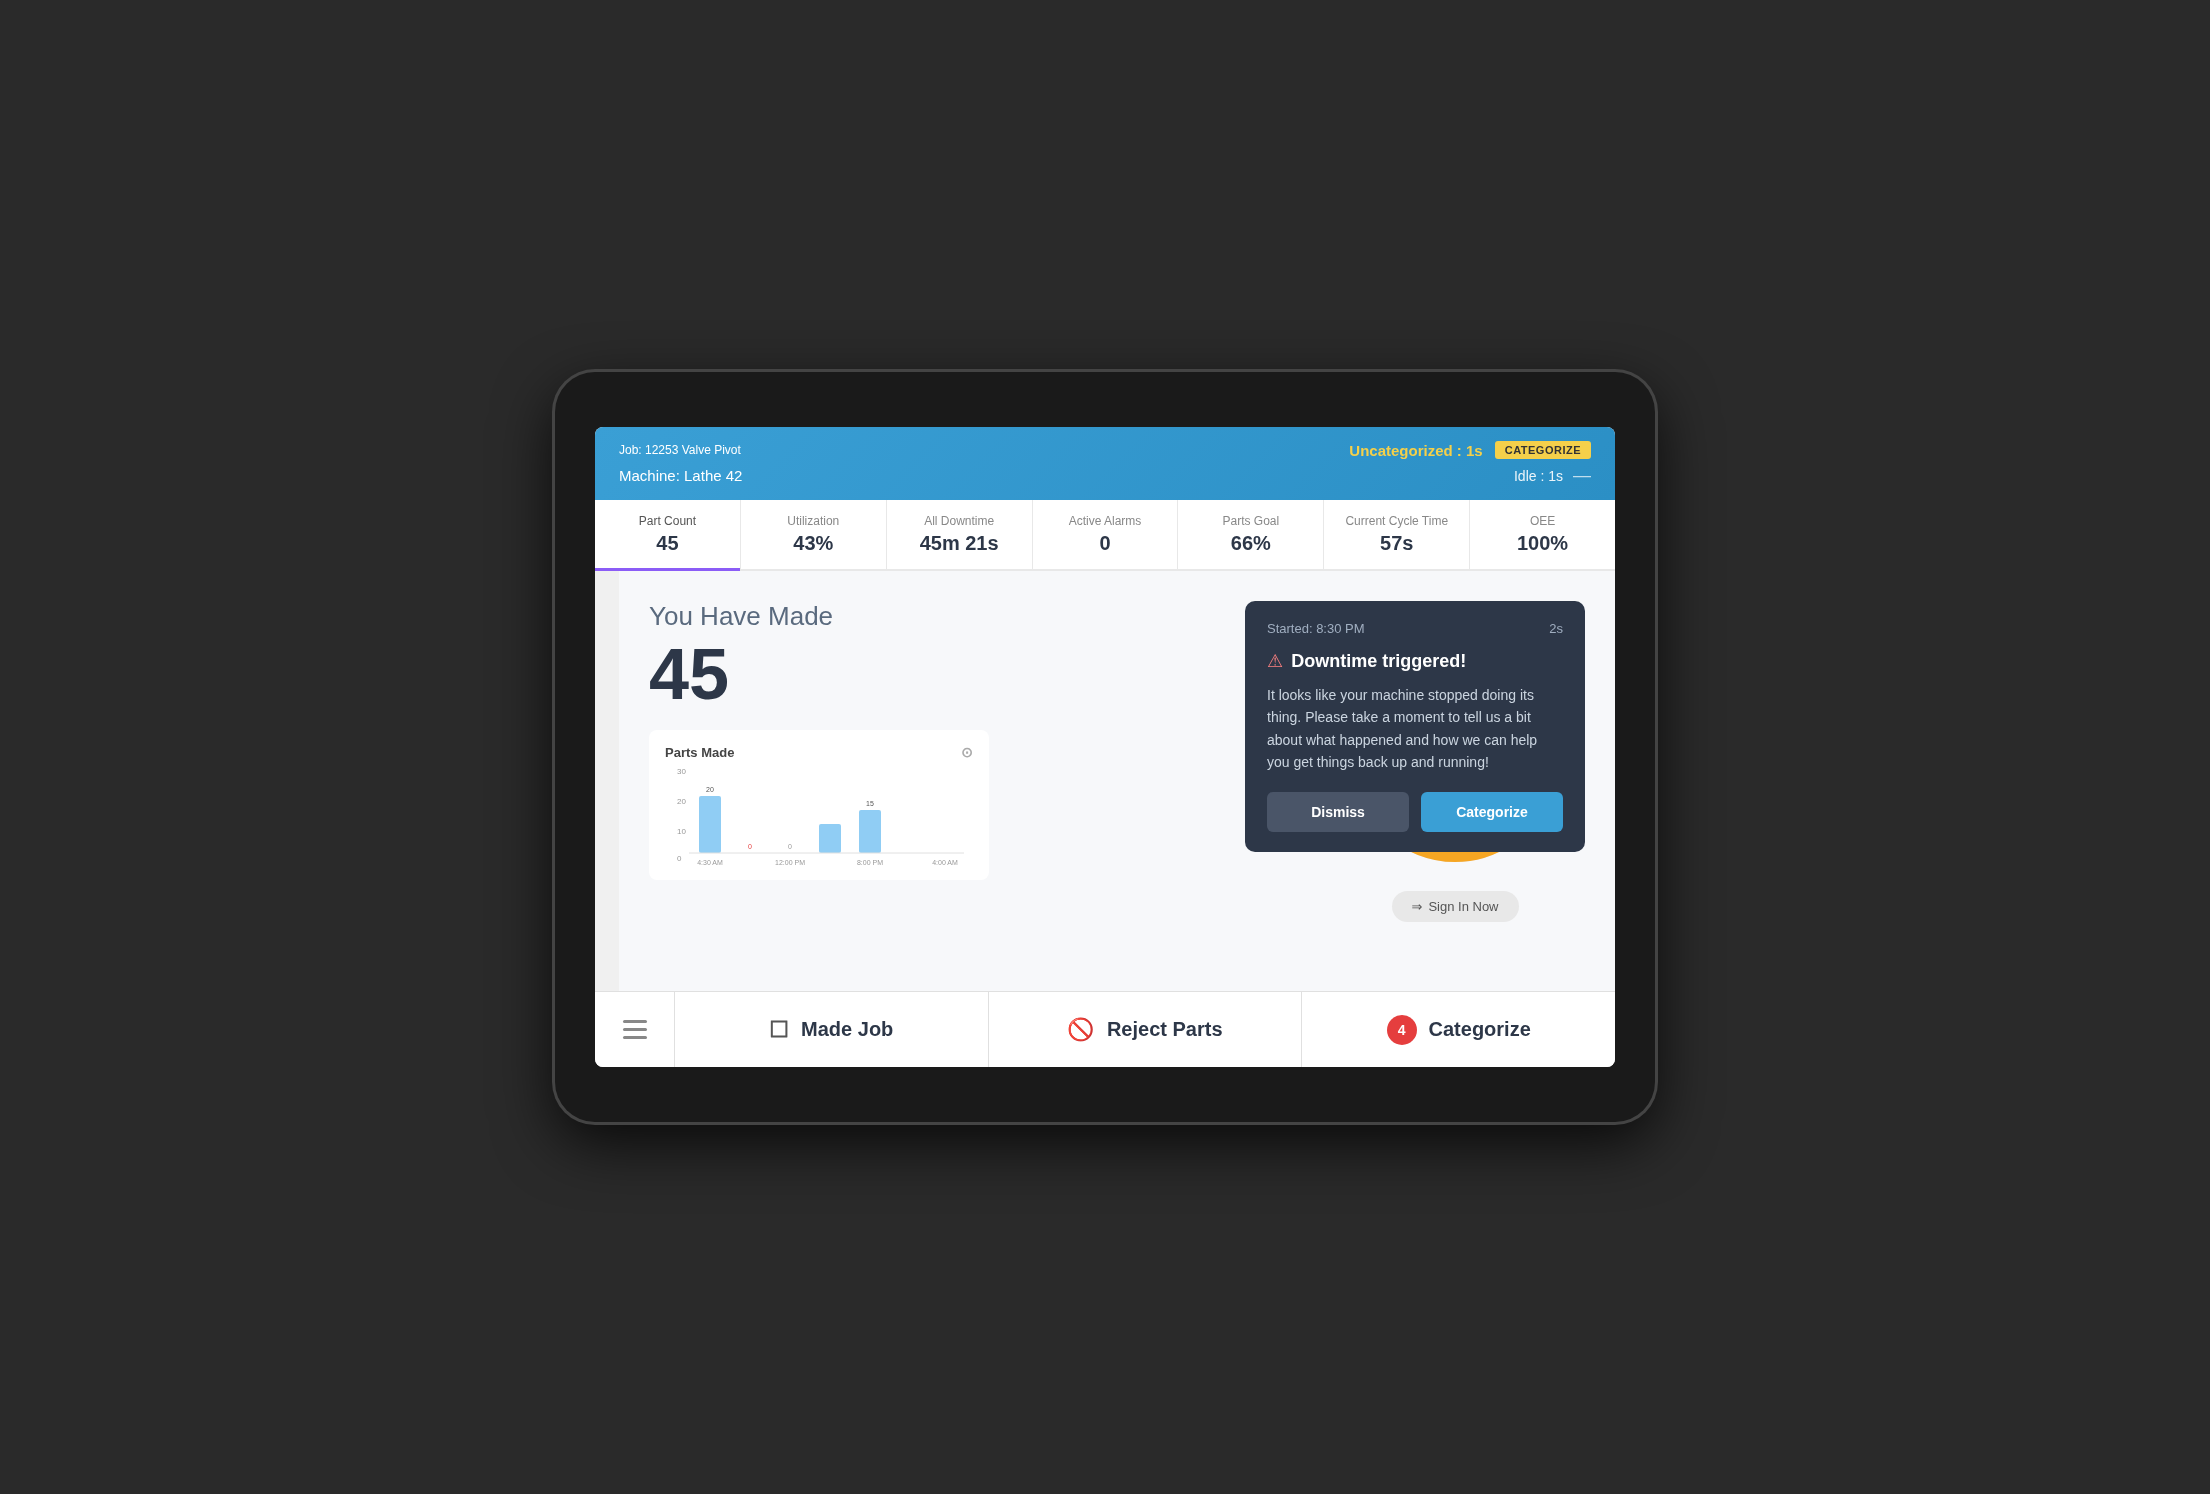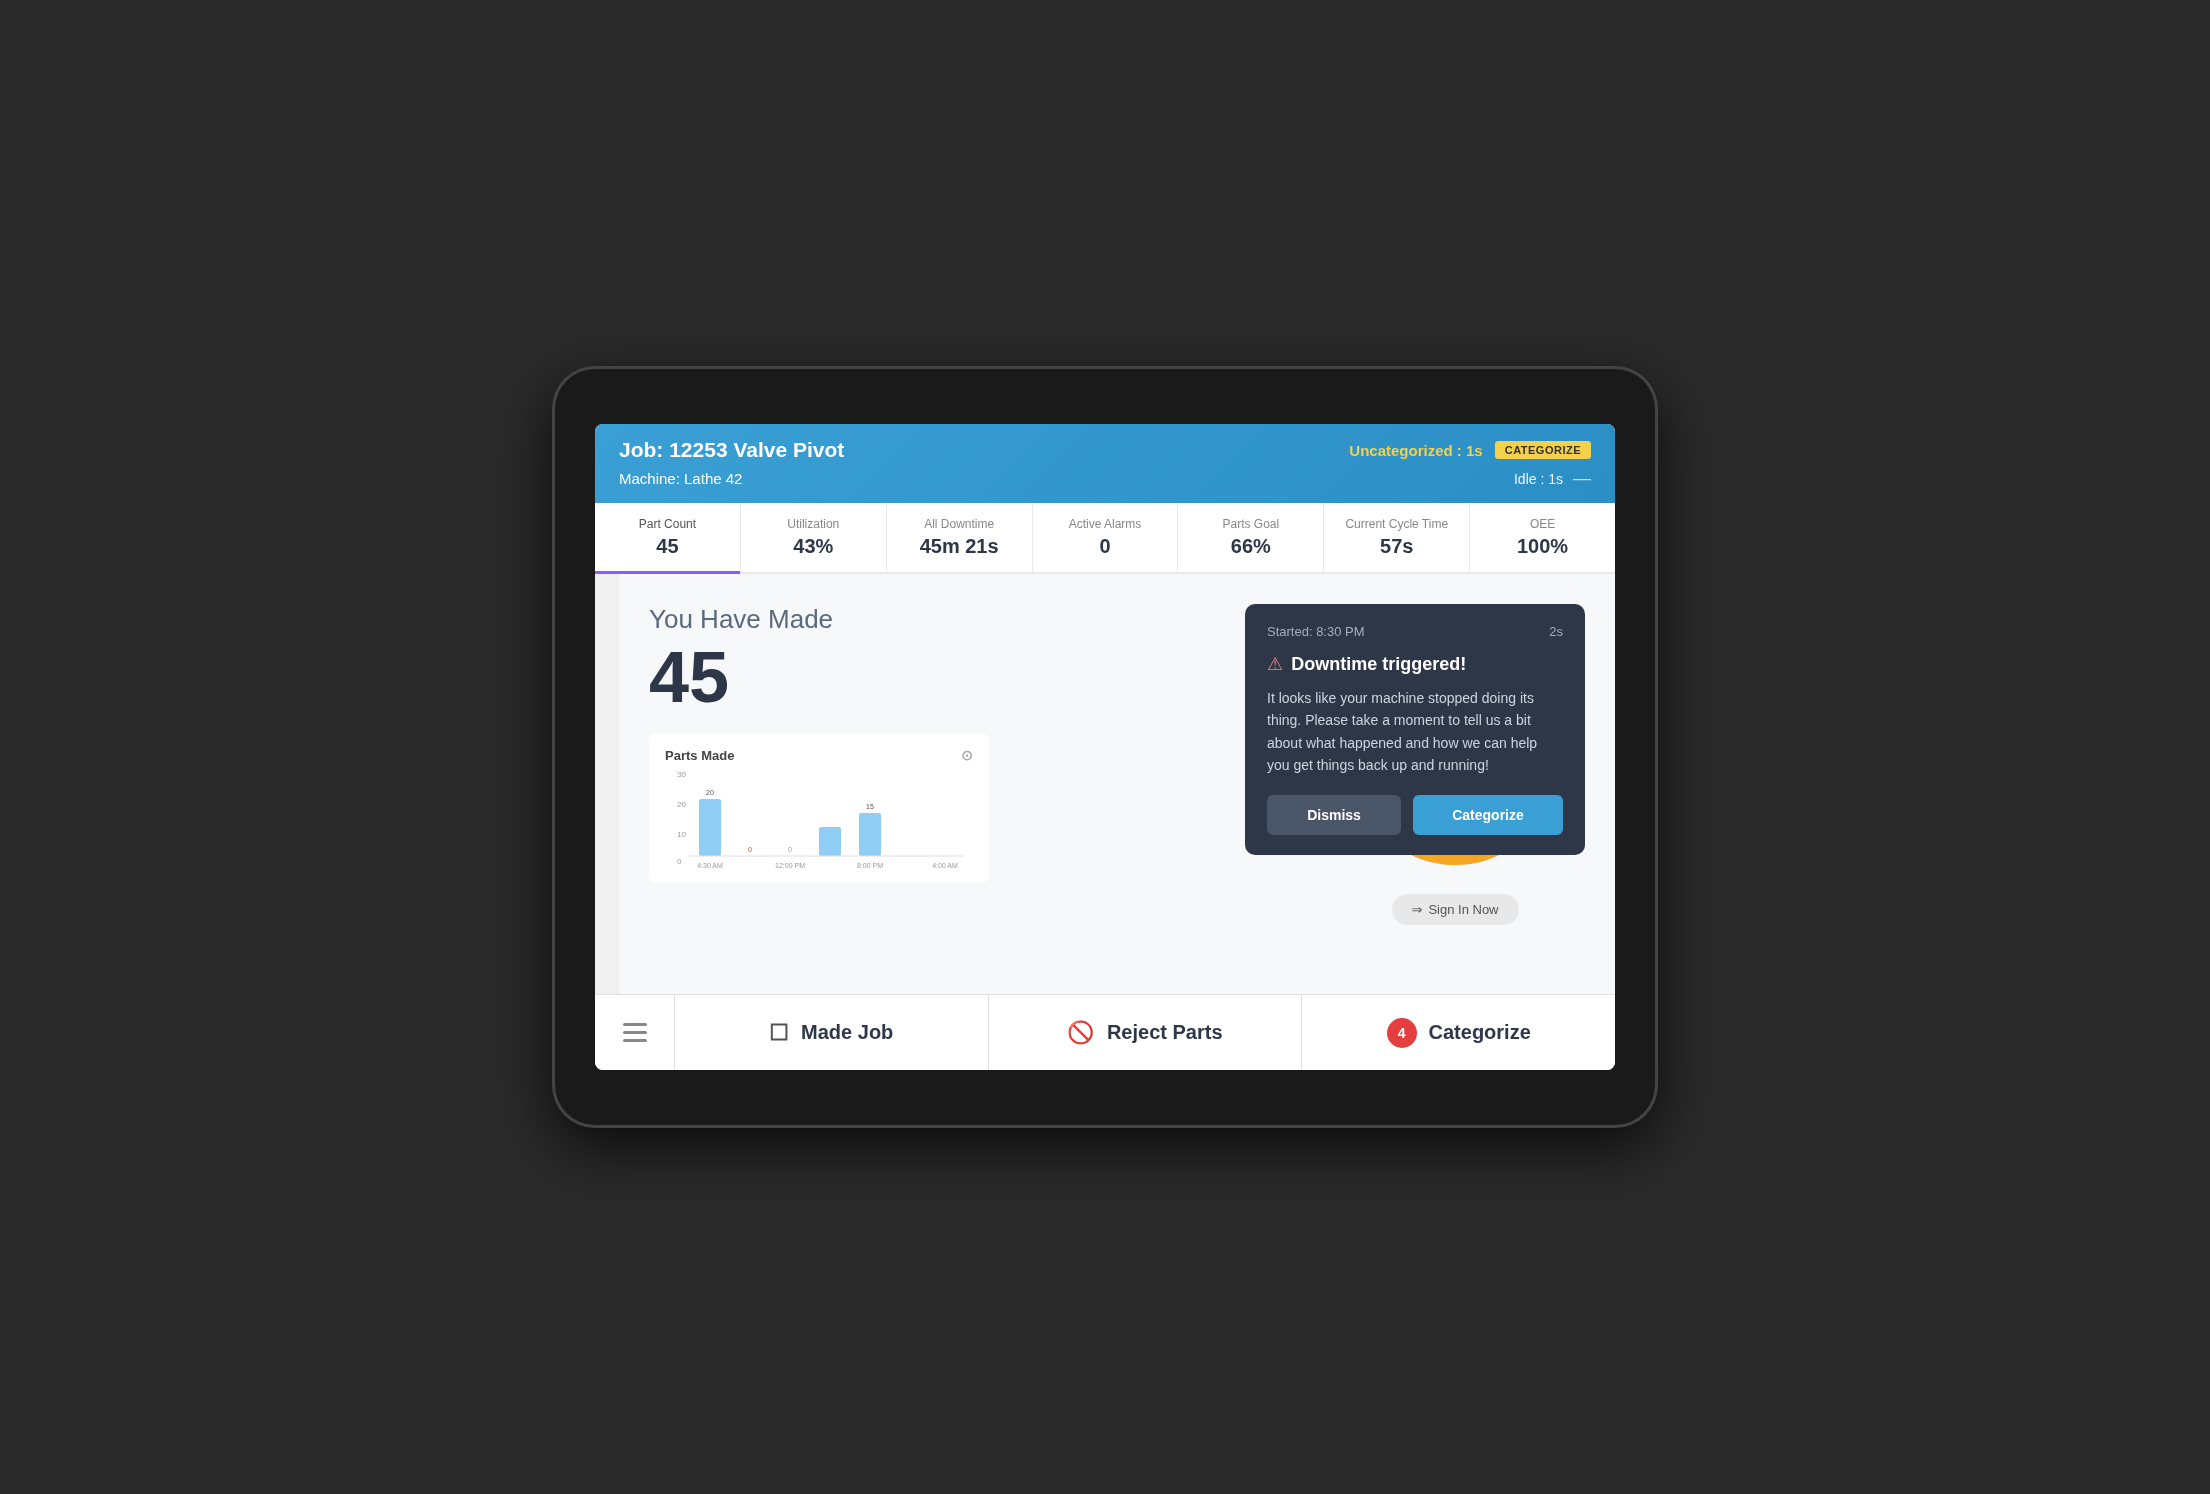--- a/index.html
+++ b/index.html
@@ -31,22 +31,22 @@
       padding: 14px 24px;
       color: white;
     }
     .header-top {
       display: flex;
       justify-content: space-between;
       align-items: center;
       margin-bottom: 6px;
     }
     .header-job {
-      font-size: 21px;
-      font-weight: 700;
+      font-size: 12px;
+      font-weight: 400;
     }
     .header-right-top {
       display: flex;
       align-items: center;
       gap: 12px;
     }
     .uncategorized-label {
       color: #f5d04a;
       font-size: 15px;
       font-weight: 600;
@@ -280,21 +280,21 @@
     }
     .popup-actions {
       display: flex;
       gap: 12px;
     }
     .btn-dismiss {
       flex: 1;
       background: #4a5568;
       border: none;
       border-radius: 6px;
-      padding: 4px;
+      padding: 12px;
       color: white;
       font-size: 14px;
       font-weight: 600;
       cursor: pointer;
     }
     .btn-categorize-popup {
       flex: 1;
       background: #3a9fd5;
       border: none;
       border-radius: 6px;

